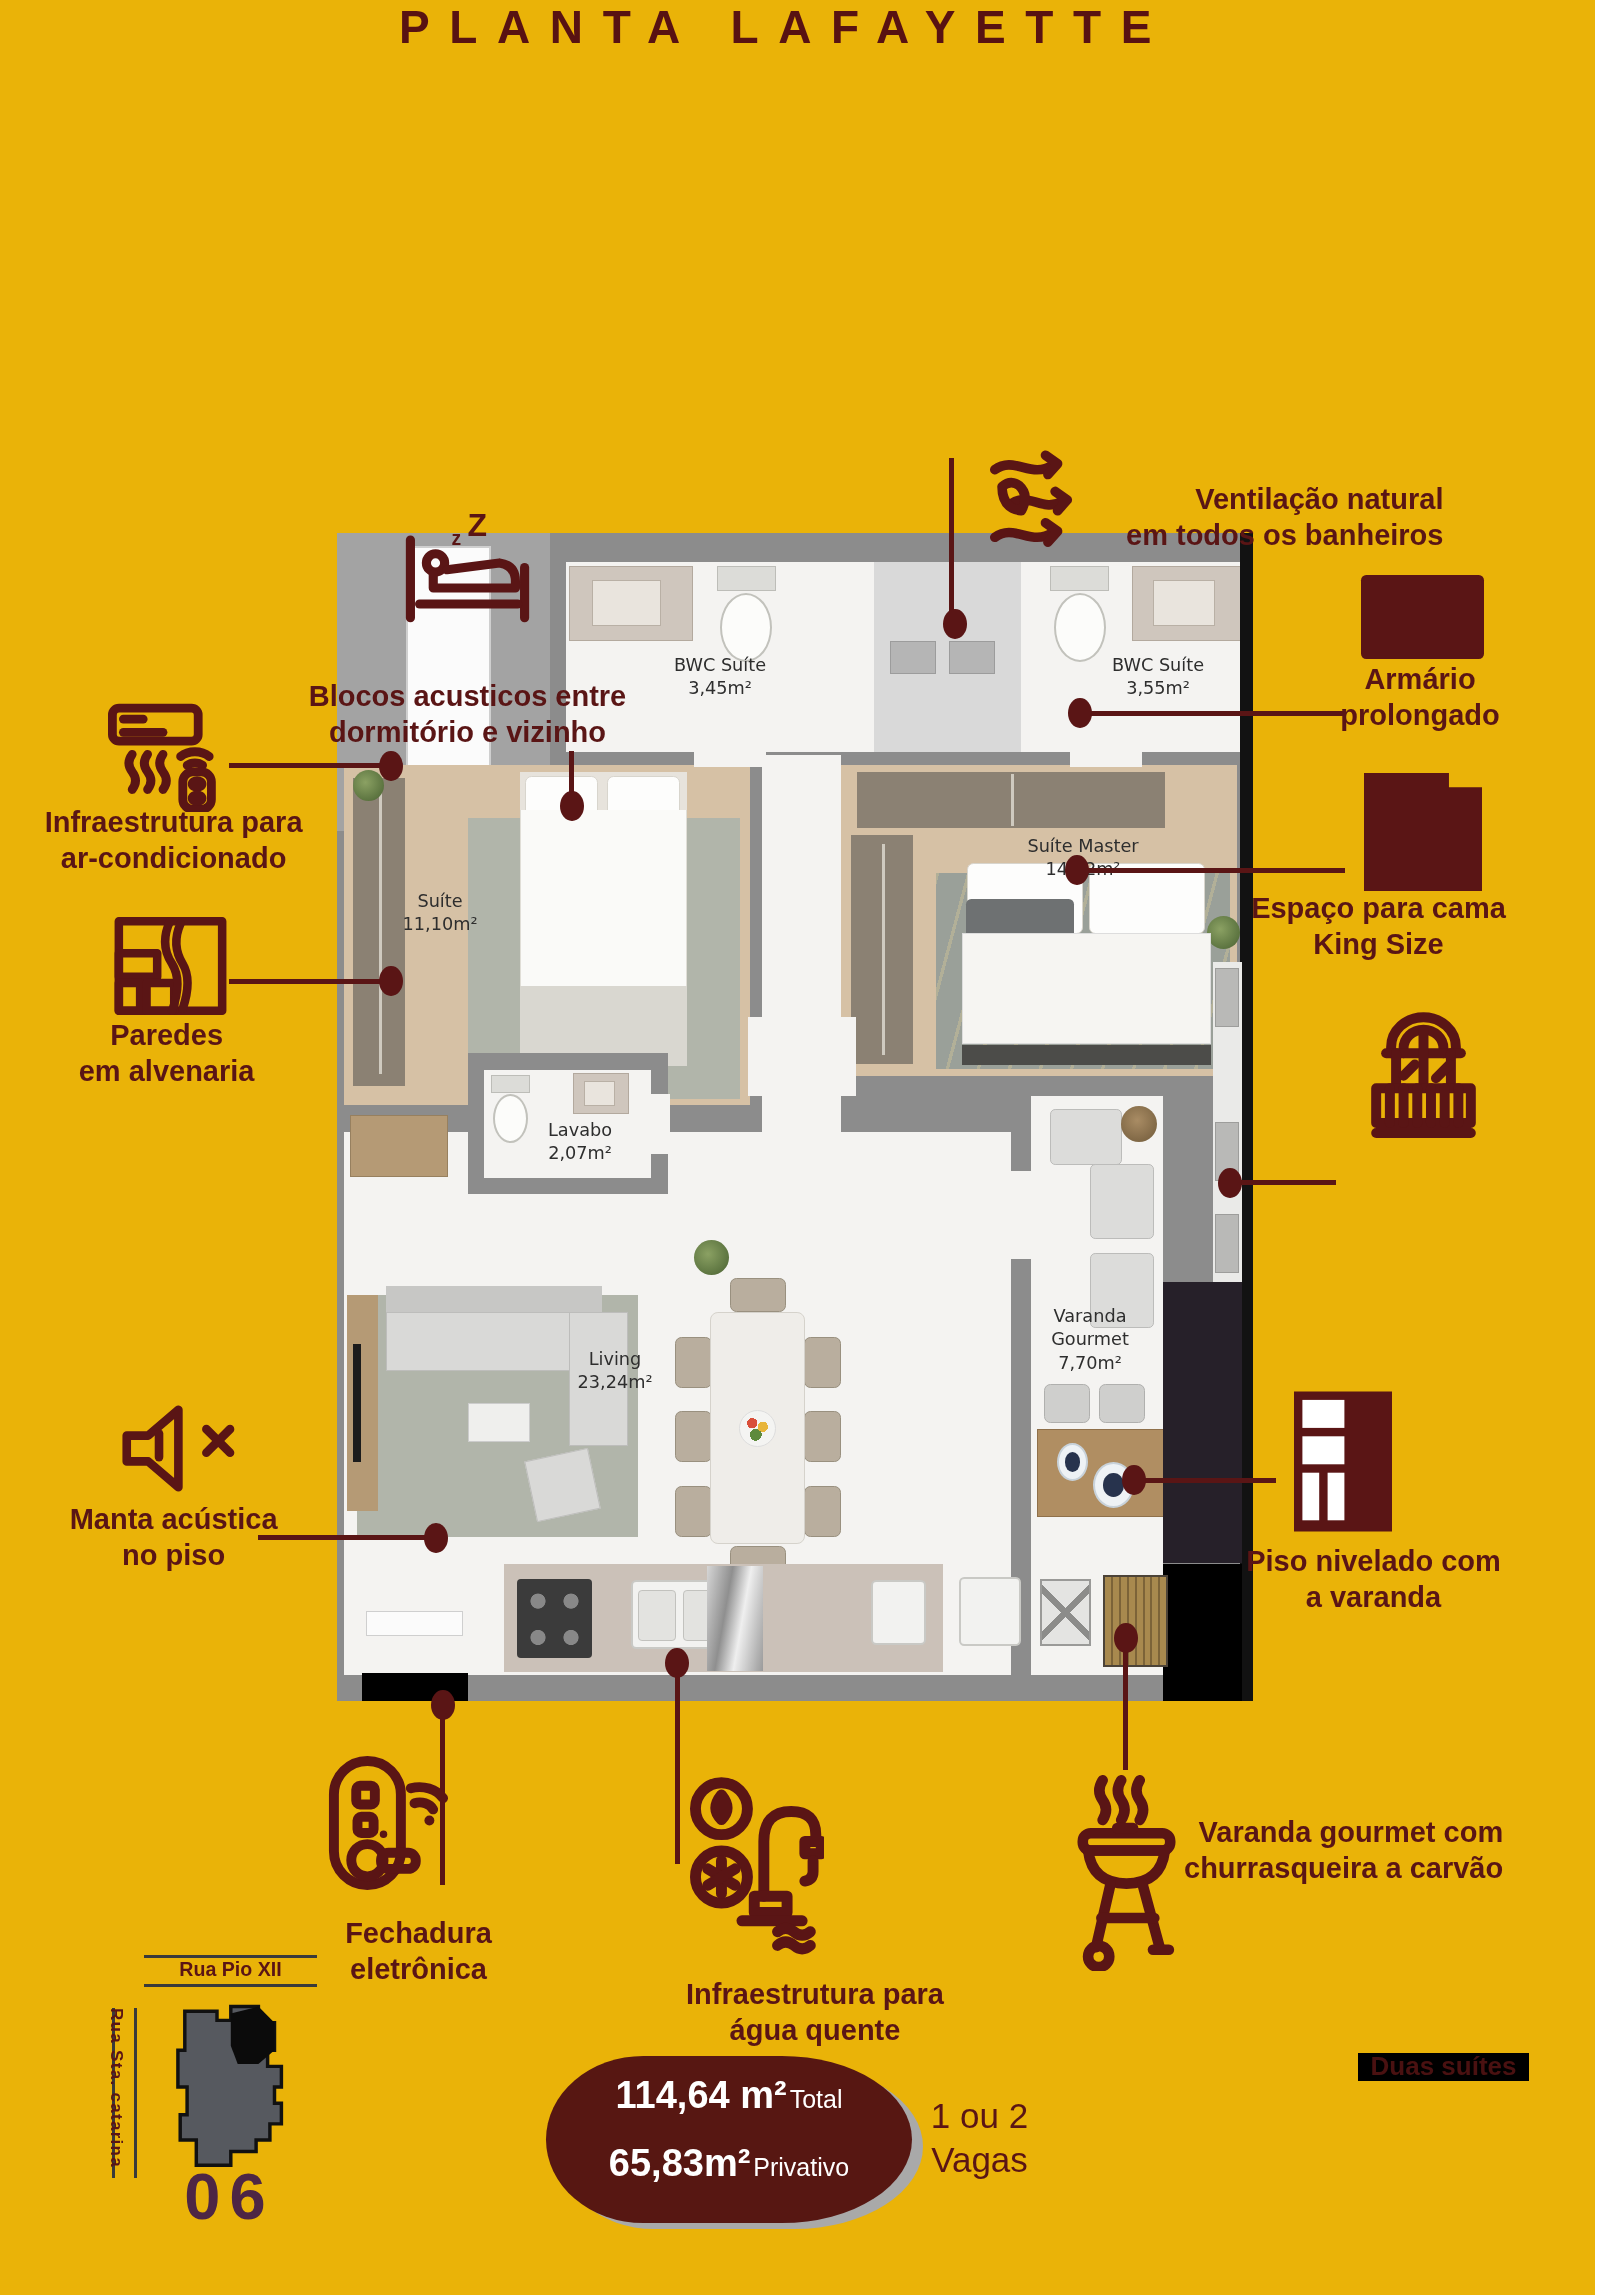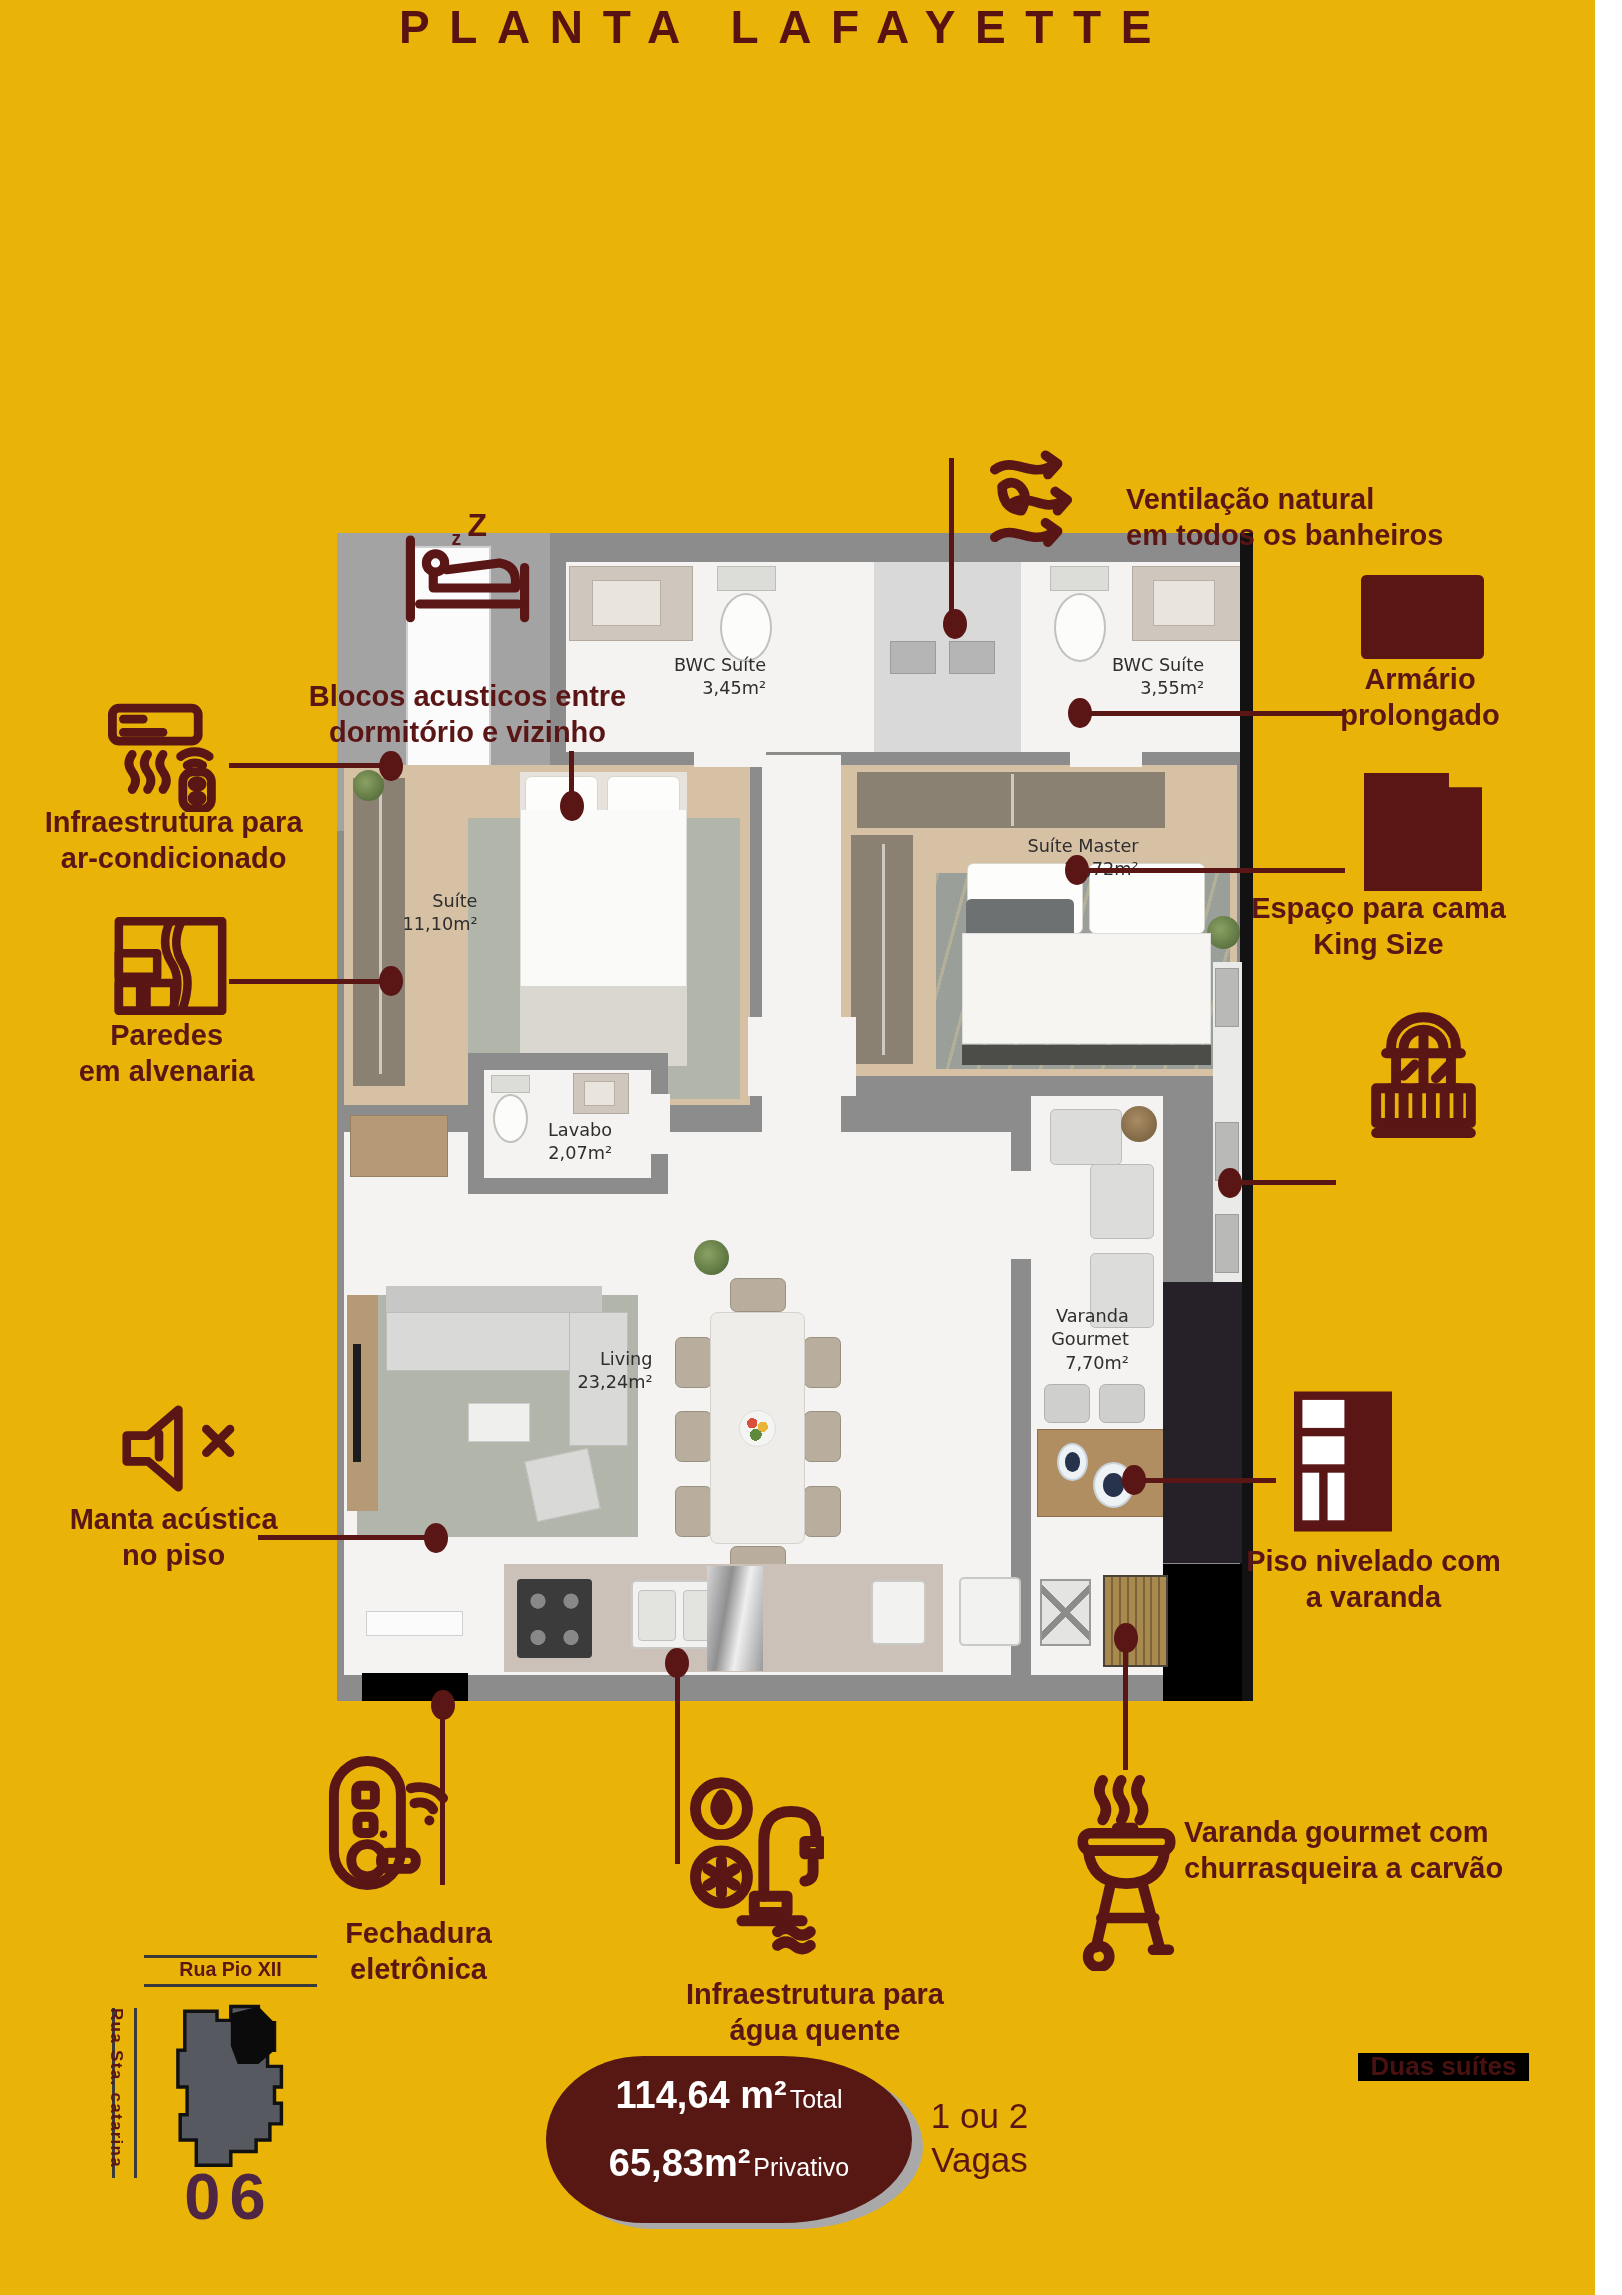--- a/index.html
+++ b/index.html
@@ -11,22 +11,22 @@
   body{margin:0;background:#fff;font-family:"Liberation Sans",sans-serif}
   #page{position:relative;width:1595px;height:2295px;background:#eab308;overflow:hidden}
 
   
   .abs{position:absolute}
   .hline{position:absolute;height:5.2px;background:var(--maroon)}
   .vline{position:absolute;width:5.2px;background:var(--maroon)}
   .dot{position:absolute;width:23.6px;height:30px;border-radius:50%;background:var(--maroon)}
   .co-label{position:absolute;font-weight:700;font-size:29px;color:var(--maroon);
             text-align:center;line-height:1.25;font-family:"Liberation Sans",sans-serif;white-space:nowrap}
-  .co-label.left{text-align:left}
-  .room-label{position:absolute;transform:translateX(-50%);text-align:right;color:#2e2e2e;
+  .co-label.left{text-align:right}
+  .room-label{position:absolute;transform:translateX(-50%);text-align:center;color:#2e2e2e;
               font-size:17.7px;line-height:1.32;font-family:"DejaVu Sans",sans-serif;white-space:nowrap}
   .ic path,.ic rect,.ic circle,.ic ellipse,.ic line,.ic polyline{
       stroke:var(--maroon);stroke-width:8;fill:none;stroke-linecap:round;stroke-linejoin:round}
   .ic text{fill:var(--maroon);stroke:none;font-family:"Liberation Sans",sans-serif;font-weight:700}
   .ic .fill{fill:var(--maroon);stroke:none}
 
   
   #title{position:absolute;left:0;top:318;width:1570px;text-align:center;
          font-size:46px;font-weight:700;letter-spacing:19.6px;color:#581212}
 

